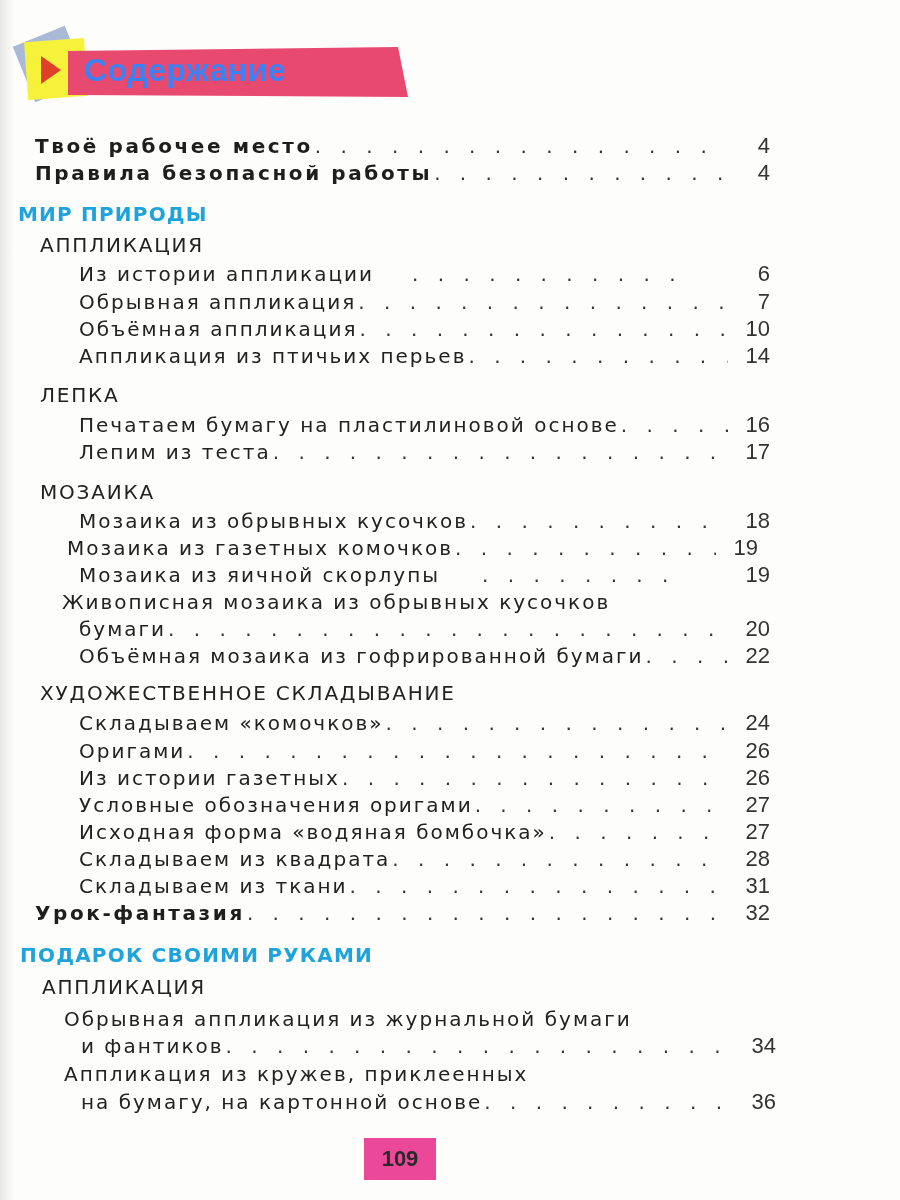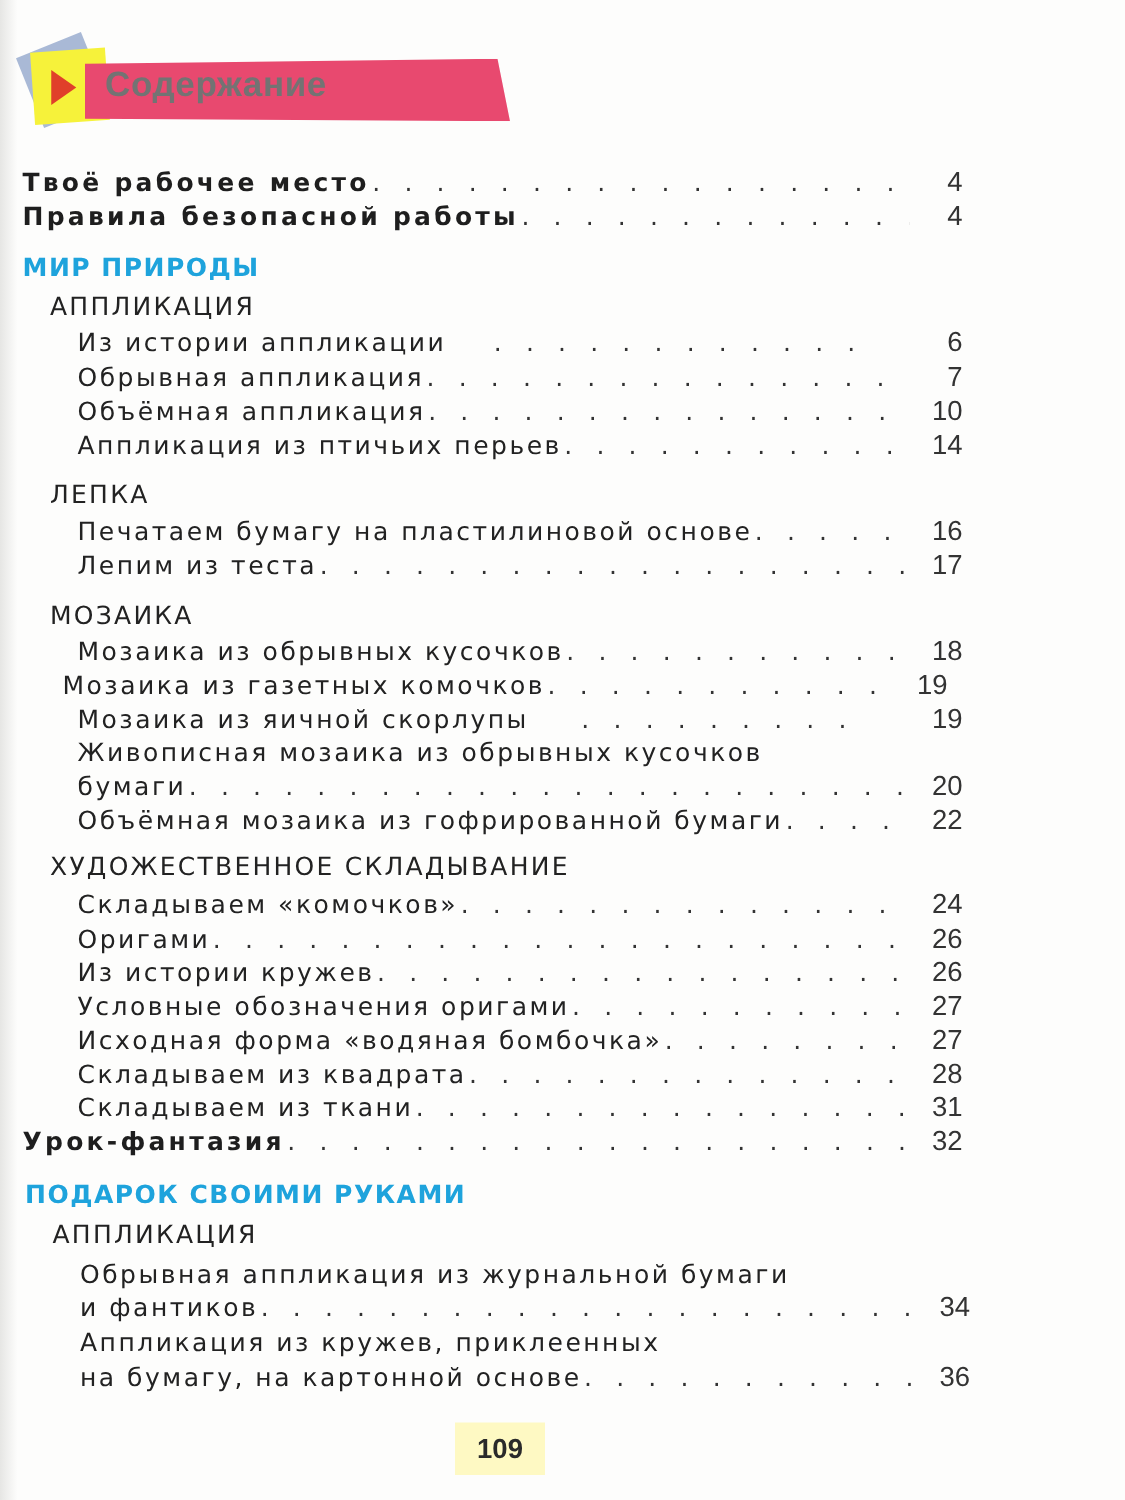--- a/index.html
+++ b/index.html
@@ -30,30 +30,30 @@
     border-left: 20px solid #e0402a;
   }
   .title-bar {
     position: absolute; left: 68px; top: 47px; width: 340px; height: 50px;
     background: #e8496f;
     clip-path: polygon(0 4px, 330px 0, 340px 50px, 0 48px);
   }
   .title-text {
     position: absolute; left: 84px; top: 52px;
     font-family: "Liberation Sans", sans-serif; font-weight: bold;
-    font-size: 28px; color: #737373; letter-spacing: 0.5px;
+    font-size: 32px; color: #3b82f6; letter-spacing: 0.5px;
   }
   
   .toc { position: absolute; left: 0; top: 0; width: 900px; }
   .row {
     position: absolute; display: flex; align-items: baseline;
     height: 30px; line-height: 30px; font-size: 20px; letter-spacing: 2px;
     white-space: nowrap;
   }
-  .row .label { flex: 0 0 auto; }
+  .row .label { flex: 0 0 auto; margin-left: 17px; }
   .row .dots {
     flex: 1 1 auto; overflow: hidden; white-space: nowrap;
     letter-spacing: 0; color: #333; margin: 0 2px;
     font-size: 20px;
   }
   .row .dots::before {
     content: ". . . . . . . . . . . . . . . . . . . . . . . . . . . . . . . . . . . . . . . . . . . . . . . . . . . . . . .";
     word-spacing: 13px;
   }
   .row .page {
@@ -65,21 +65,21 @@
   .section {
     position: absolute; font-family: "DejaVu Sans", sans-serif; font-weight: bold;
     font-size: 20px; color: #1ea3dc; letter-spacing: 1.2px; line-height: 30px;
   }
   .sub {
     position: absolute; font-size: 20px; letter-spacing: 1.8px; line-height: 30px; color: #222;
   }
   .cont { position: absolute; font-size: 20px; letter-spacing: 2px; line-height: 30px; white-space: nowrap; }
   .page-num {
     position: absolute; left: 364px; top: 1138px; width: 72px; height: 42px;
-    background: #fef9c3; text-align: center; line-height: 42px;
+    background: #ec4899; text-align: center; line-height: 42px;
     font-family: "Liberation Sans", sans-serif; font-weight: bold; font-size: 22px; color: #2a2a2a;
   }
 </style>
 </head>
 <body>
 
 <div class="page-shadow"></div>
 
 <div class="banner">
   <div class="sq-blue"></div>
@@ -171,21 +171,21 @@
     <span class="label">Складываем «комочков»</span>
     <span class="dots"></span>
     <span class="page">24</span>
   </div>
   <div class="row" style="left:62px; top:736px; width:708px;">
     <span class="label">Оригами</span>
     <span class="dots"></span>
     <span class="page">26</span>
   </div>
   <div class="row" style="left:62px; top:763px; width:708px;">
-    <span class="label">Из истории кружев</span>
+    <span class="label">Из истории газетных</span>
     <span class="dots"></span>
     <span class="page">26</span>
   </div>
   <div class="row" style="left:62px; top:790px; width:708px;">
     <span class="label">Условные обозначения оригами</span>
     <span class="dots"></span>
     <span class="page">27</span>
   </div>
   <div class="row" style="left:62px; top:817px; width:708px;">
     <span class="label">Исходная форма «водяная бомбочка»</span>

